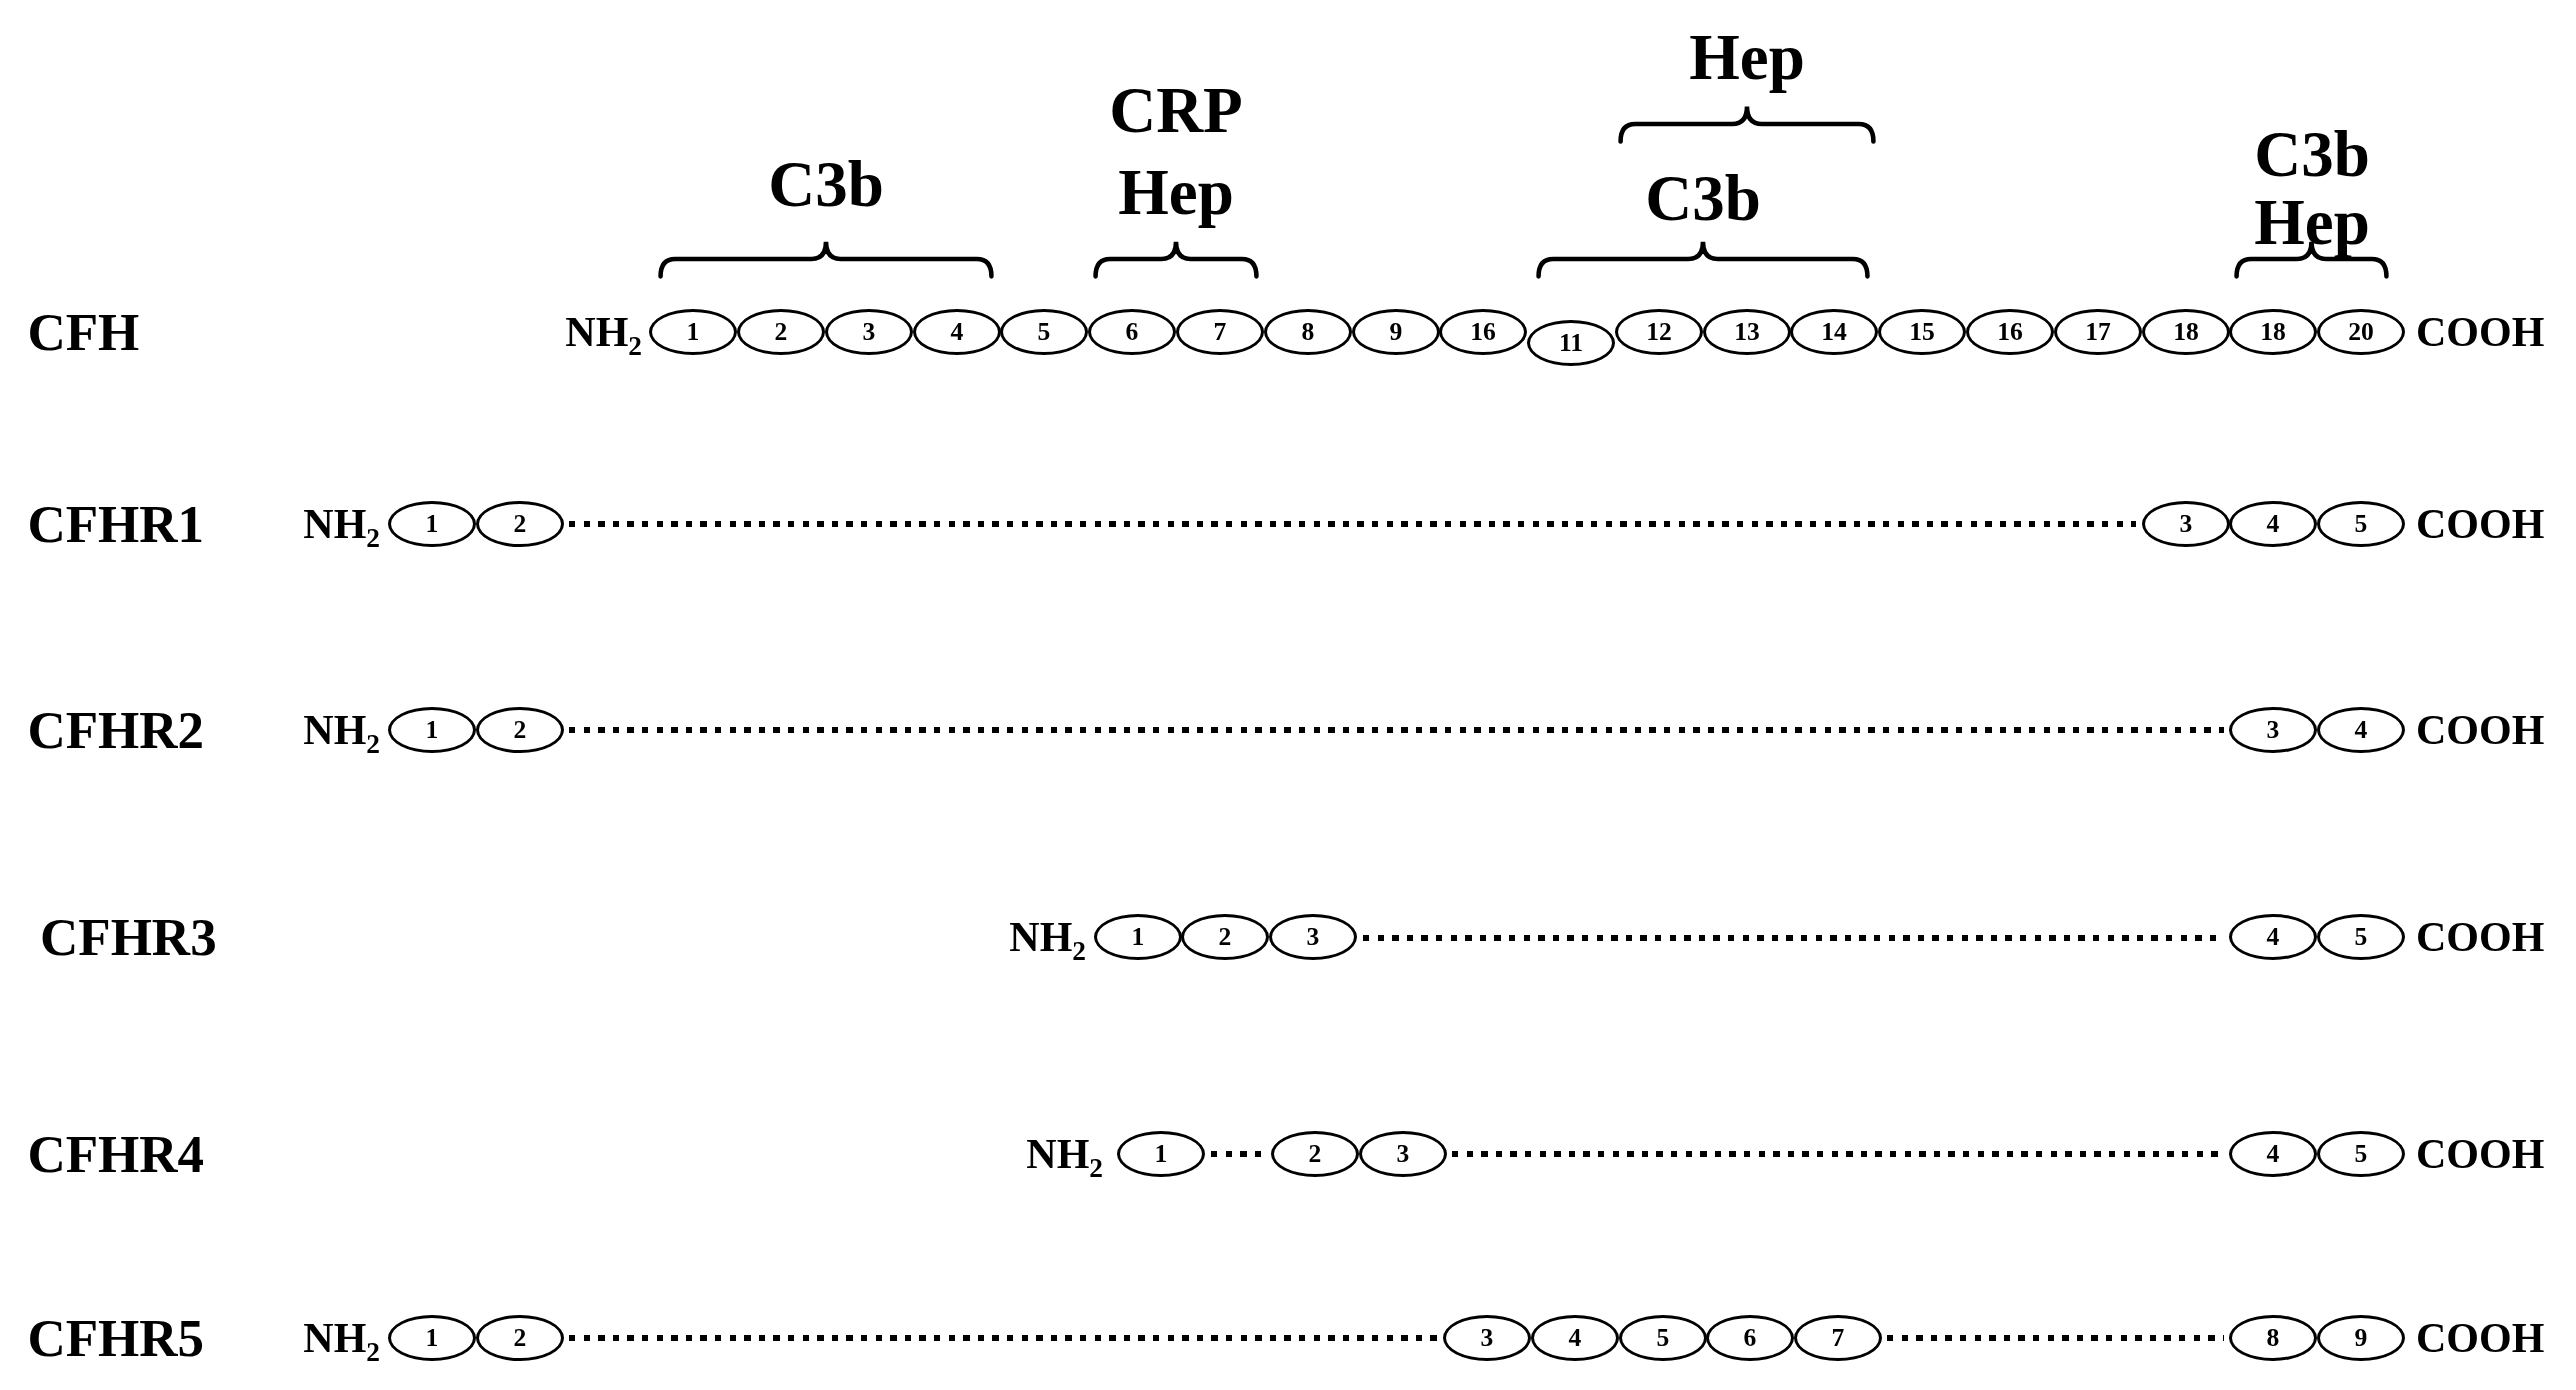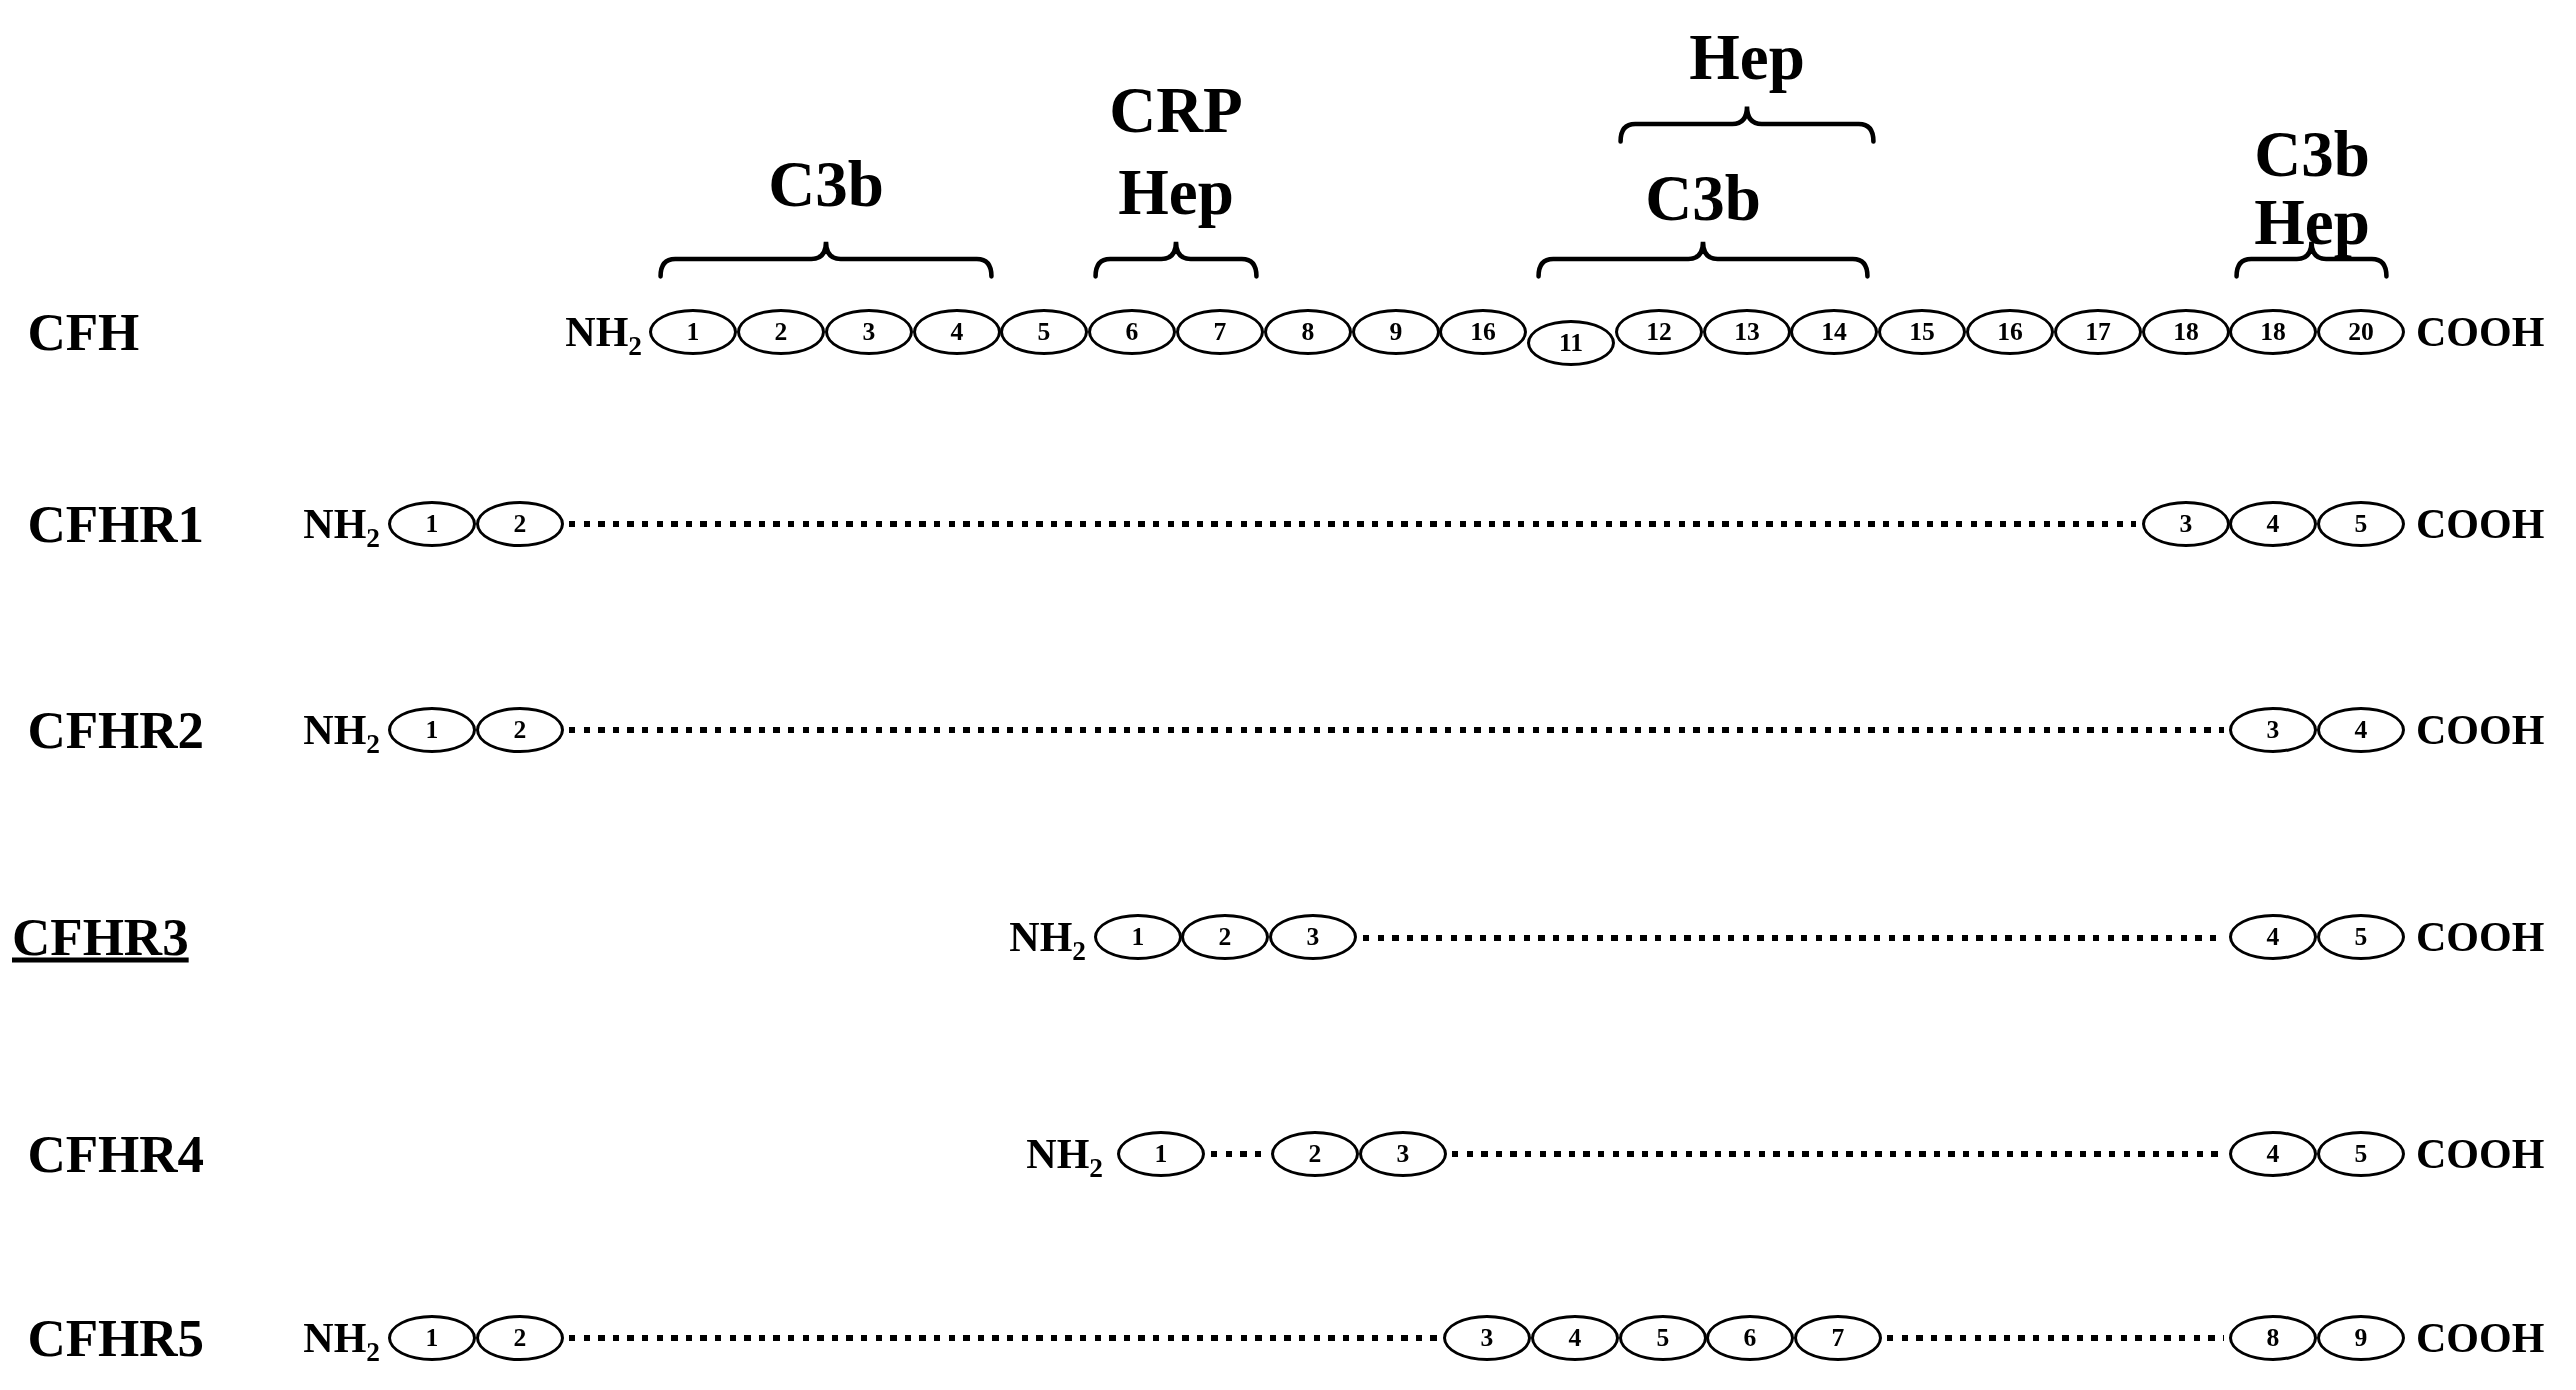--- a/index.html
+++ b/index.html
@@ -82,21 +82,21 @@
     <div class="scr" style="left: 2317px; top: 501px;">5</div>
     <div class="terminal" style="left: 2416px; top: 524px;">COOH</div>
     <div class="protein-label" style="left: 27.4px; top: 730px;">CFHR2</div>
     <div class="terminal" style="right: 2196px; top: 730px;"><span>NH</span><sub>2</sub></div>
     <div class="scr" style="left: 388px; top: 707px;">1</div>
     <div class="scr" style="left: 476px; top: 707px;">2</div>
     <div class="dots" style="left: 569px; top: 727px; width: 1655px;"></div>
     <div class="scr" style="left: 2229px; top: 707px;">3</div>
     <div class="scr" style="left: 2317px; top: 707px;">4</div>
     <div class="terminal" style="left: 2416px; top: 730px;">COOH</div>
-    <div class="protein-label" style="left: 12px; top: 937px; text-decoration: underline;">CFHR3</div>
+    <div class="protein-label" style="left: 40px; top: 937px;">CFHR3</div>
     <div class="terminal" style="right: 1490px; top: 937px;"><span>NH</span><sub>2</sub></div>
     <div class="scr" style="left: 1094px; top: 914px;">1</div>
     <div class="scr" style="left: 1181px; top: 914px;">2</div>
     <div class="scr" style="left: 1269px; top: 914px;">3</div>
     <div class="dots" style="left: 1363px; top: 935px; width: 861px;"></div>
     <div class="scr" style="left: 2229px; top: 914px;">4</div>
     <div class="scr" style="left: 2317px; top: 914px;">5</div>
     <div class="terminal" style="left: 2416px; top: 937px;">COOH</div>
     <div class="protein-label" style="left: 27.4px; top: 1154px;">CFHR4</div>
     <div class="terminal" style="right: 1473px; top: 1154px;"><span>NH</span><sub>2</sub></div>

